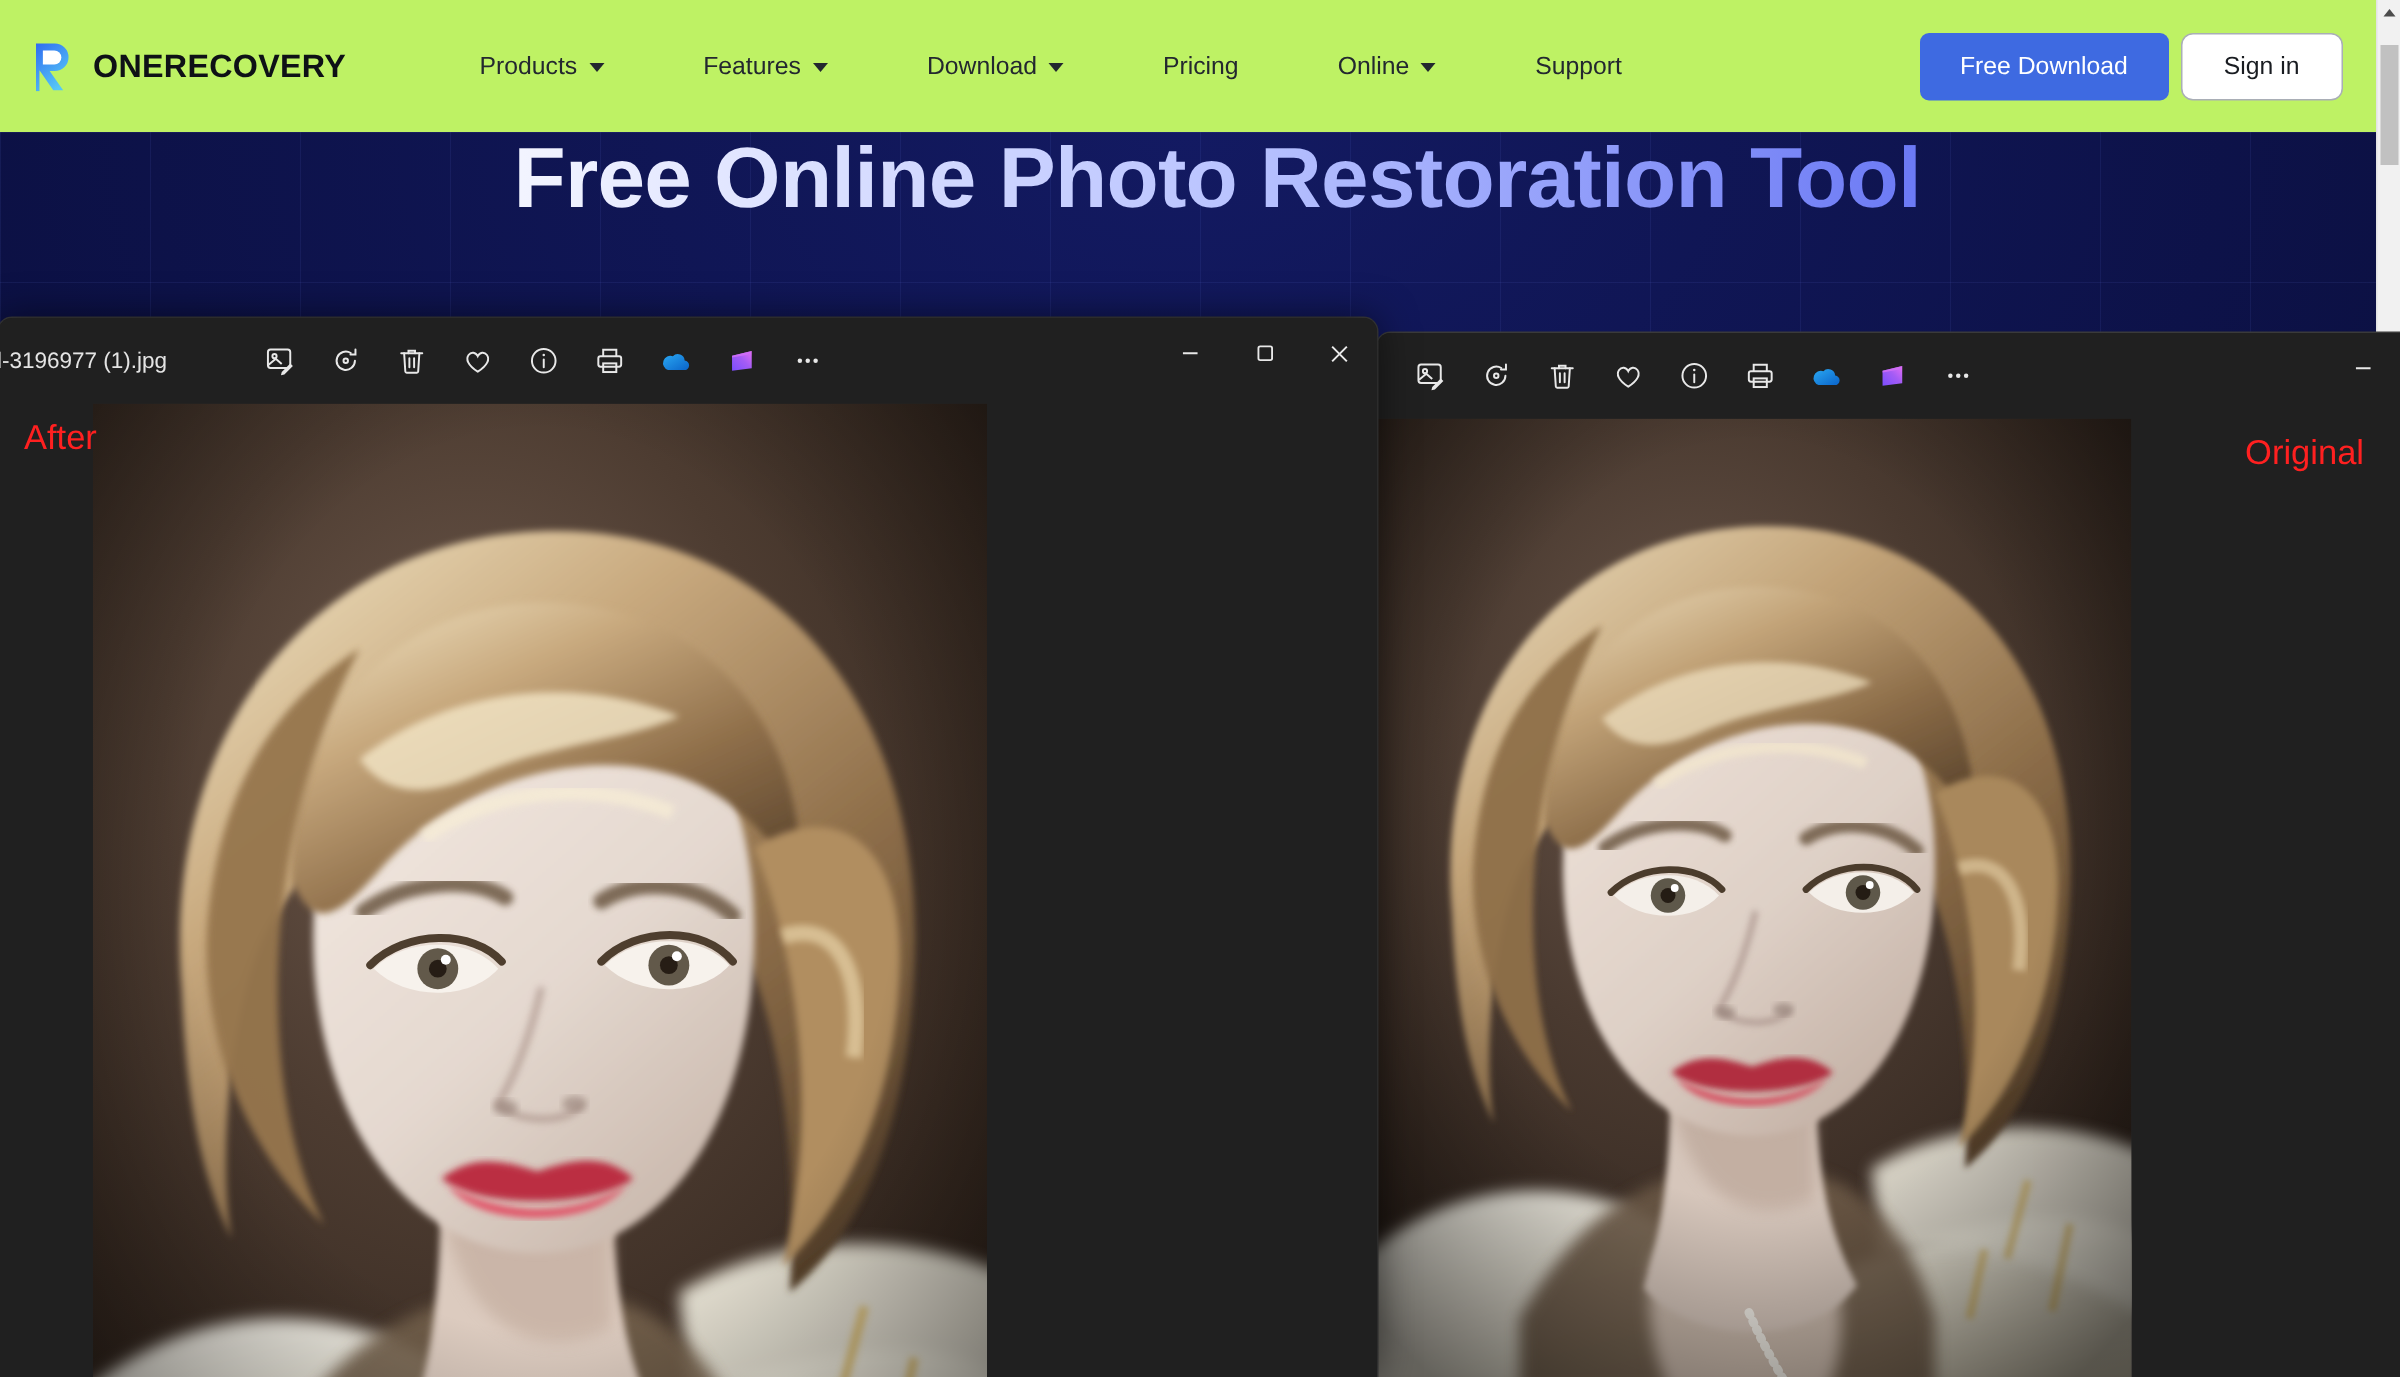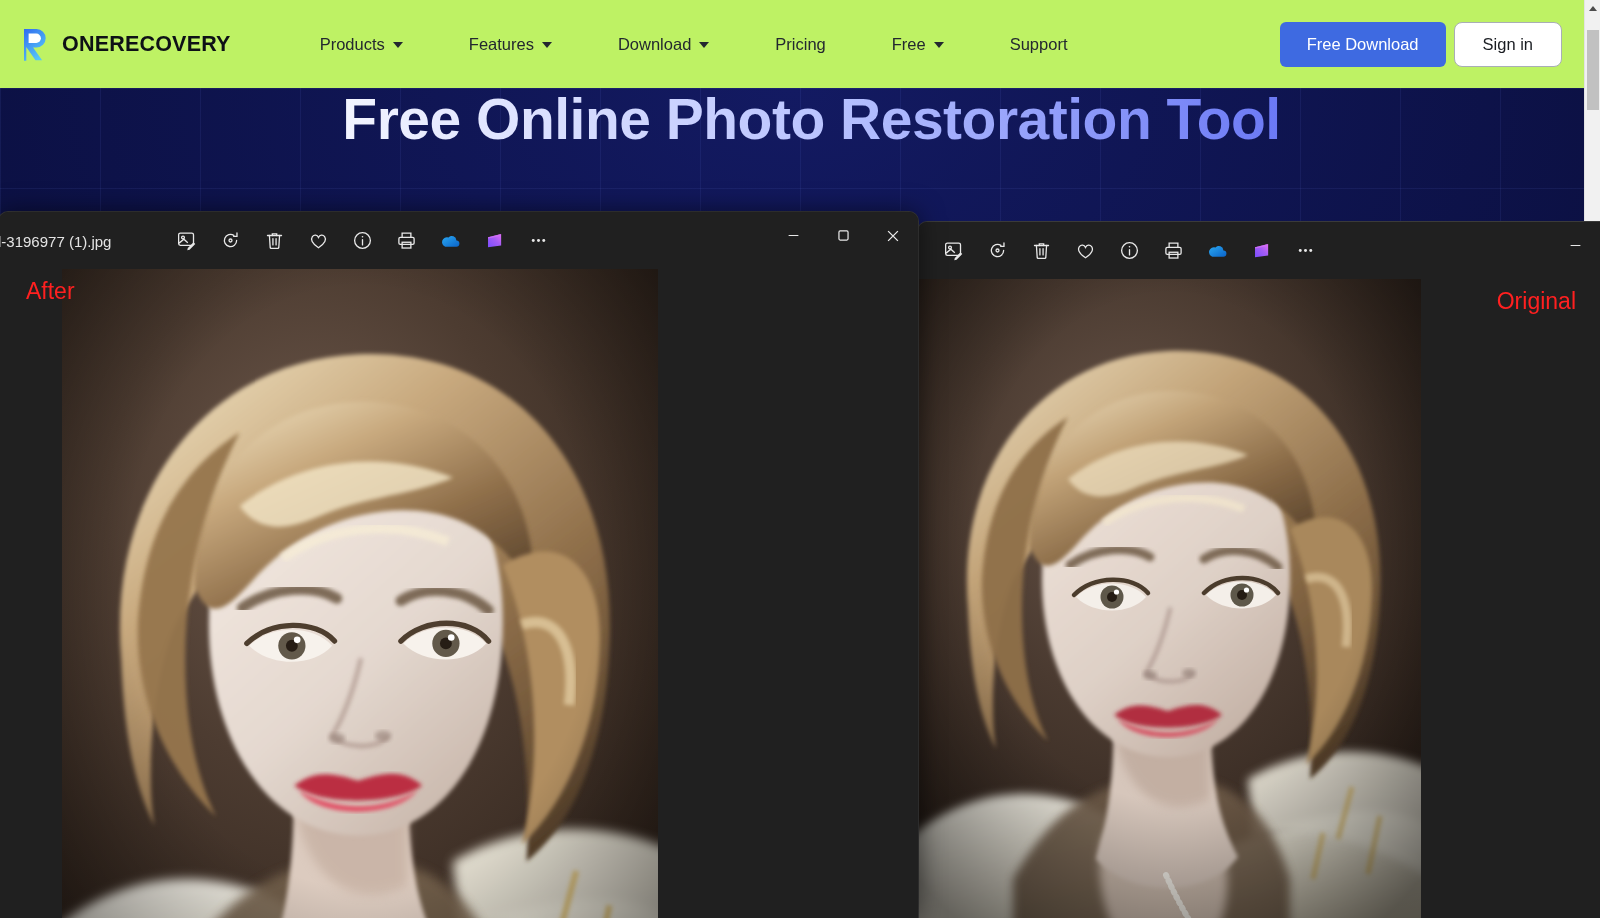--- a/index.html
+++ b/index.html
@@ -184,21 +184,21 @@
           <span class="caret"></span>
         </div>
         <div class="nav-link">
           <span>Download</span>
           <span class="caret"></span>
         </div>
         <div class="nav-link">
           <span>Pricing</span>
         </div>
         <div class="nav-link">
-          <span>Free</span>
+          <span>Online</span>
           <span class="caret"></span>
         </div>
         <div class="nav-link">
           <span>Support</span>
         </div>
       </nav>
 
       <div class="nav-actions">
         <button class="btn-download">Free Download</button>
         <button class="btn-signin">Sign in</button>
@@ -514,21 +514,21 @@
         </div>
         <div class="wc">
           <svg width="14" height="14" viewBox="0 0 12 12" stroke="#e8e8e8" stroke-width="1.15">
             <path d="M1.8 1.8 L10.2 10.2 M10.2 1.8 L1.8 10.2"></path>
           </svg>
         </div>
       </div>
     </div>
 
     <div class="photo-stage">
-      <span class="label-tag" style="left:17px; top:9px;margin-left:10px;">After</span>
+      <span class="label-tag" style="left:17px; top:9px;">After</span>
 
       <div class="portrait" style="left:63px; width:596px; height:649px;">
         <svg width="596" height="649" viewBox="0 0 503 639" preserveAspectRatio="xMidYMin slice">
           <defs>
             <radialGradient id="bgF" cx="42%" cy="32%" r="86%">
               <stop offset="0%" stop-color="#6f5a4d"></stop>
               <stop offset="40%" stop-color="#4d3c31"></stop>
               <stop offset="100%" stop-color="#271c15"></stop>
             </radialGradient>
             <linearGradient id="hairF" x1="0.15" y1="0" x2="0.9" y2="1">

